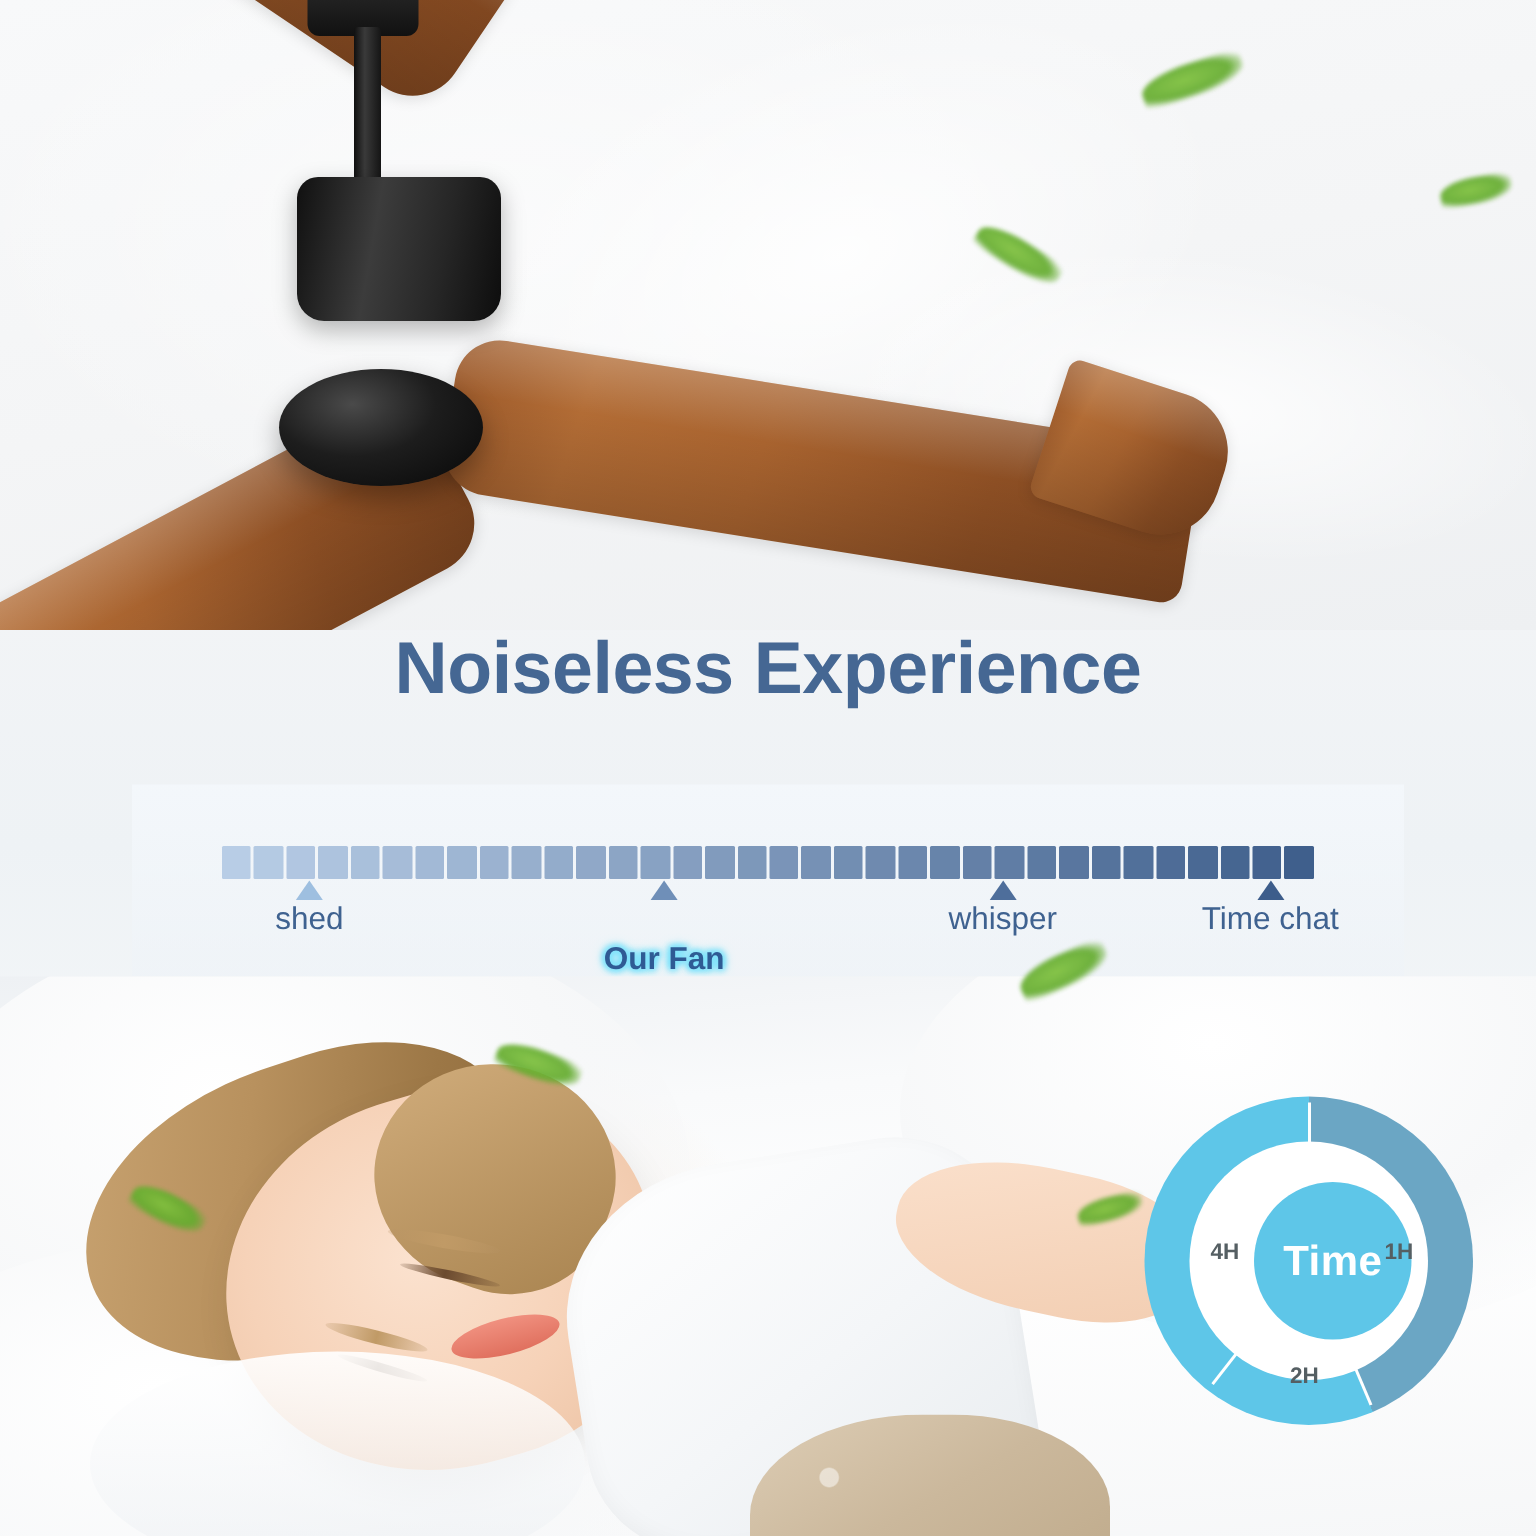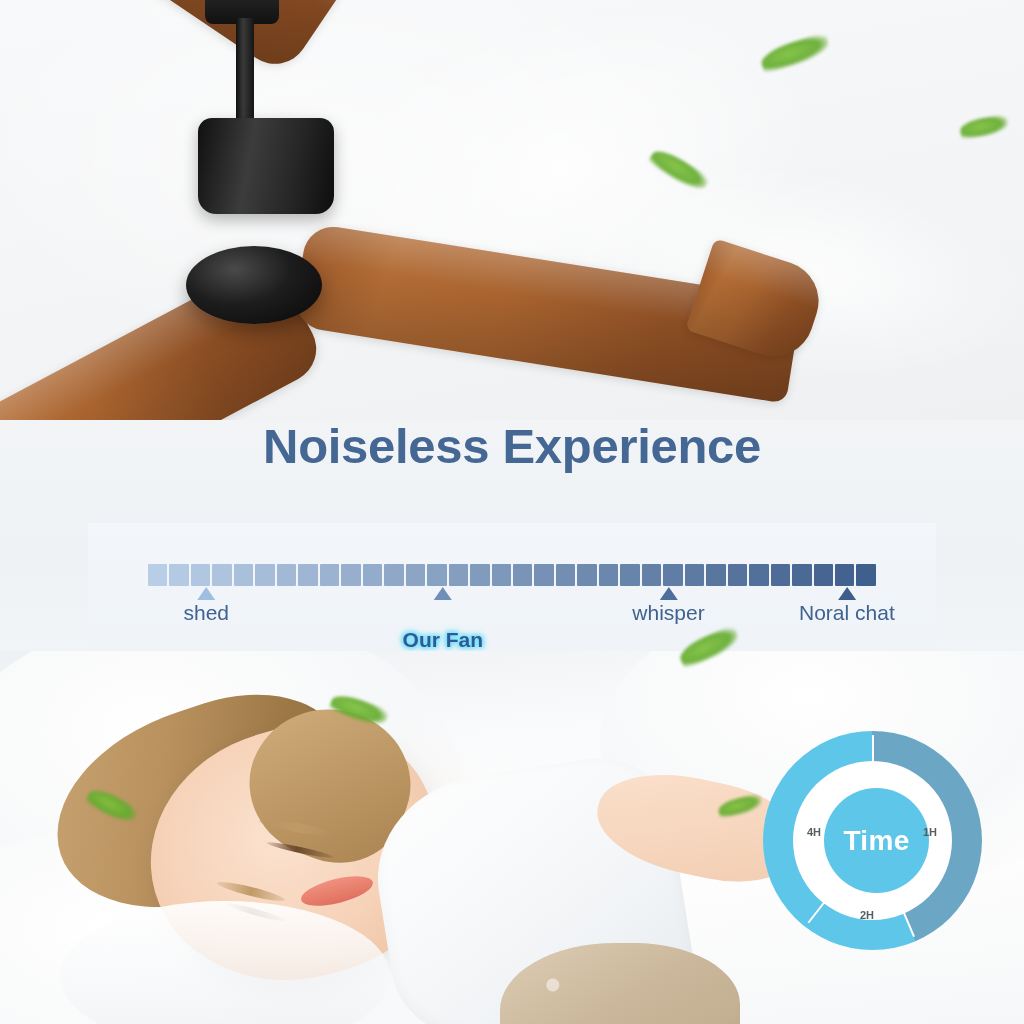--- a/index.html
+++ b/index.html
@@ -221,30 +221,30 @@
   }
   .donut {
     position:absolute; inset:0; border-radius:50%;
   }
   .donut-hole {
     position:absolute; left:30px; top:30px; width:159px; height:159px;
     border-radius:50%;
     background:#ffffff;
   }
   .donut-core {
-    position:absolute; left:61px; top:57px; width:105px; height:105px;
+    position:absolute; left:73px; top:57px; width:105px; height:105px;
     border-radius:50%;
     background:#5ec6e8;
     display:flex; align-items:center; justify-content:center;
   }
   .donut-core-text {
     color:#ffffff; font-size:28px; font-weight:700; letter-spacing:.3px;
   }
   .donut-label {
-    position:absolute; font-size:11px; font-weight:700; color:#555f63;
+    position:absolute; font-size:15px; font-weight:700; color:#555f63;
   }
   .lb-1h { left:160px; top:95px; }
   .lb-4h { left:44px;  top:95px; }
   .lb-2h { left:97px;  top:178px; }
 </style>
 </head>
 <body>
 
 <div class="page">
 
@@ -310,21 +310,21 @@
         <div class="mk ours" style="left: 354.84px;">
           <div class="tri" style="border-bottom: 13px solid rgb(111, 143, 184);"></div>
           <div class="mk-label">Our Fan</div>
         </div>
         <div class="mk" style="left: 580.52px;">
           <div class="tri" style="border-bottom: 13px solid rgb(78, 110, 155);"></div>
           <div class="mk-label">whisper</div>
         </div>
         <div class="mk" style="left: 758.88px;">
           <div class="tri" style="border-bottom: 13px solid rgb(61, 93, 139);"></div>
-          <div class="mk-label">Noral chat</div>
+          <div class="mk-label">Time chat</div>
         </div>
       </div>
   </div>
 
   <div class="child-photo">
     <div class="bedding" style="left:-60px;top:-40px;width:520px;height:340px;"></div>
     <div class="bedding" style="left:-120px;top:170px;width:560px;height:300px;"></div>
     <div class="bedding" style="left:600px;top:-60px;width:520px;height:300px;"></div>
 
     <div class="hair"></div>

